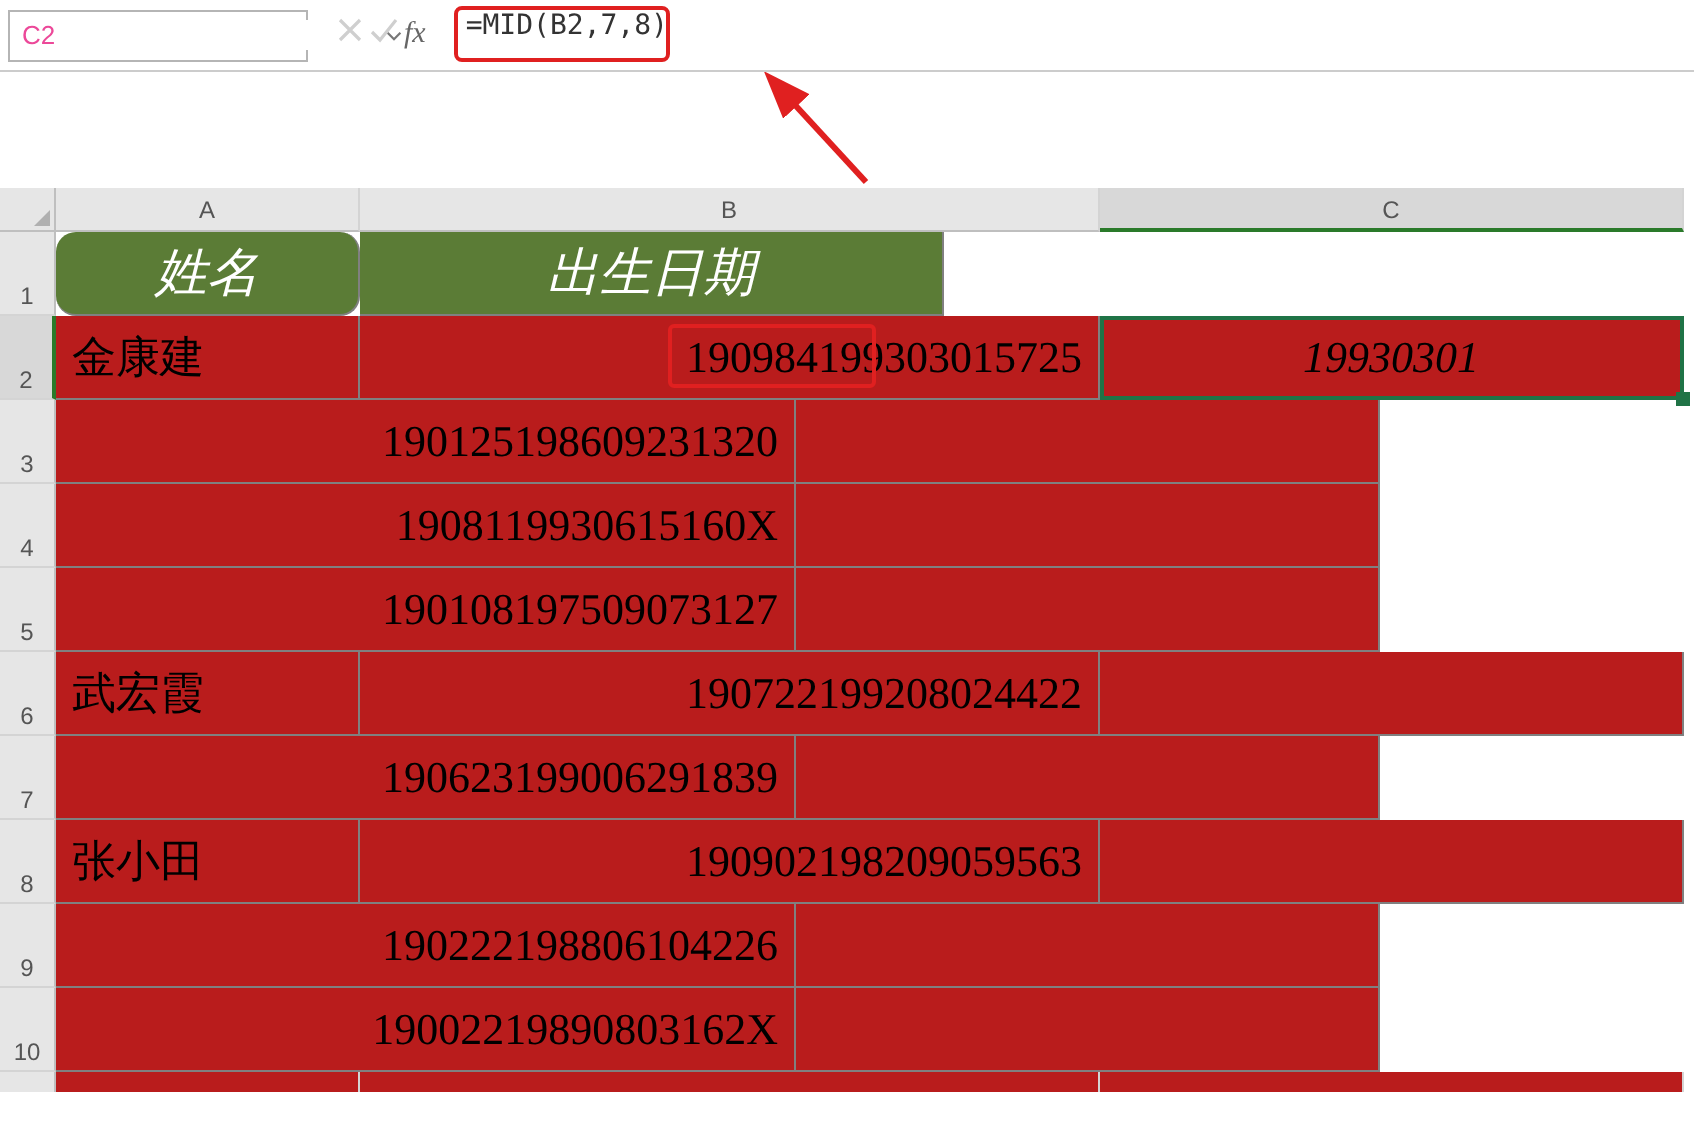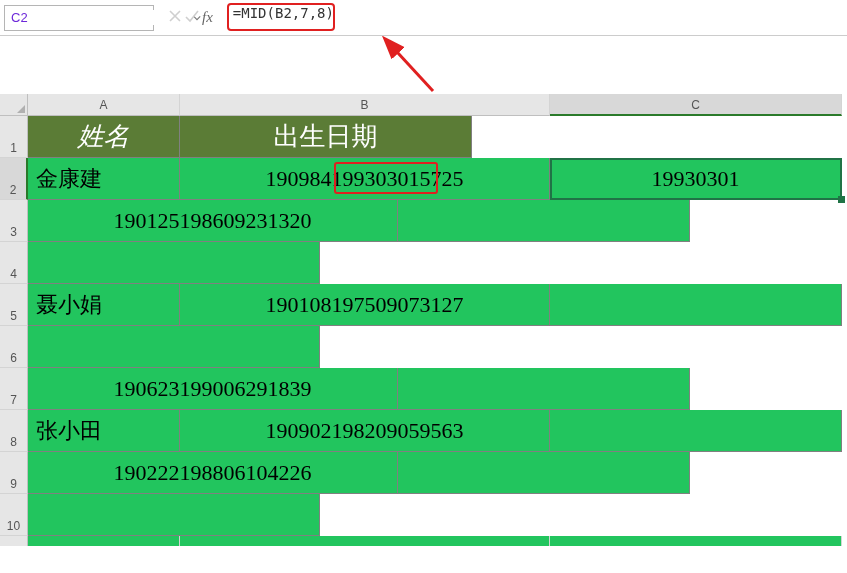--- a/index.html
+++ b/index.html
@@ -20,21 +20,21 @@
     align-items: center;
     width: 150px;
     height: 26px;
     border: 1px solid #b5b5b5;
     background: #fff;
   }
   .namebox {
     flex: 1;
     padding: 0 6px;
     font-size: 13px;
-    color: #6d28d9;
+    color: #ec4899;
     outline: none;
     border: none;
   }
   .namebox-dd {
     width: 16px; height: 100%;
     display: flex; align-items:center; justify-content:center;
     color: #555;
   }
   .namebox-dd svg { width: 8px; height: 8px; }
 
@@ -110,37 +110,37 @@
     padding-bottom:2px;
   }
   .rowhdr.active { background:#d8d8d8; border-right:2px solid #2a7a2a; }
   .cell {
     border-right:1px solid #808080;
     border-bottom:1px solid #808080;
     font-size:22px;
     display:flex;
     align-items:center;
     padding:0 8px;
-    background:#22c55e;
+    background:#b91c1c;
     font-family: "SimSun","Microsoft YaHei",serif;
     position: relative;
   }
   .cellA { width:152px; }
-  .cellB { width:370px; justify-content:center; font-family: "Times New Roman",serif; }
-  .cellC { width:292px; justify-content:center; font-family: "Times New Roman",serif; }
+  .cellB { width:370px; justify-content:flex-end; font-family: "Times New Roman",serif; }
+  .cellC { width:292px; justify-content:center; font-family: "Times New Roman",serif; font-style: italic; }
 
   
   .hdrcell {
     background:#5b7c36;
     color:#fff;
     font-family: "KaiTi","SimSun",serif;
     font-size:26px;
     justify-content:center;
   }
-  .hdrcell.cellA { font-style: italic; }
+  .hdrcell.cellA { font-style: italic; border-radius: 10px; }
 
   
   .sel-outline {
     position:absolute;
     border:2px solid #207346;
     pointer-events:none;
   }
   .sel-handle {
     position:absolute;
     width:7px;height:7px;
@@ -230,32 +230,34 @@
   </div>
 
   <div class="row">
     <div class="rowhdr">3</div>
     <div class="cell cellB">190125198609231320</div>
     <div class="cell cellC"></div>
   </div>
 
   <div class="row">
     <div class="rowhdr">4</div>
+    <div class="cell cellB">1908119930615160X</div>
     <div class="cell cellC"></div>
   </div>
 
   <div class="row">
     <div class="rowhdr">5</div>
-    <div class="cell cellA">聂小娟</div>
     <div class="cell cellB">190108197509073127</div>
     <div class="cell cellC"></div>
   </div>
 
   <div class="row">
     <div class="rowhdr">6</div>
+    <div class="cell cellA">武宏霞</div>
+    <div class="cell cellB">190722199208024422</div>
     <div class="cell cellC"></div>
   </div>
 
   <div class="row">
     <div class="rowhdr">7</div>
     <div class="cell cellB">190623199006291839</div>
     <div class="cell cellC"></div>
   </div>
 
   <div class="row">
@@ -266,20 +268,21 @@
   </div>
 
   <div class="row">
     <div class="rowhdr">9</div>
     <div class="cell cellB">190222198806104226</div>
     <div class="cell cellC"></div>
   </div>
 
   <div class="row">
     <div class="rowhdr">10</div>
+    <div class="cell cellB">19002219890803162X</div>
     <div class="cell cellC"></div>
   </div>
 
   <div class="row row11">
     <div class="rowhdr"></div>
     <div class="cell cellA" style="border-right:1px solid #d4d4d4;"></div>
     <div class="cell cellB" style="border-right:1px solid #d4d4d4;"></div>
     <div class="cell cellC" style="border-right:1px solid #d4d4d4;"></div>
   </div>
 

